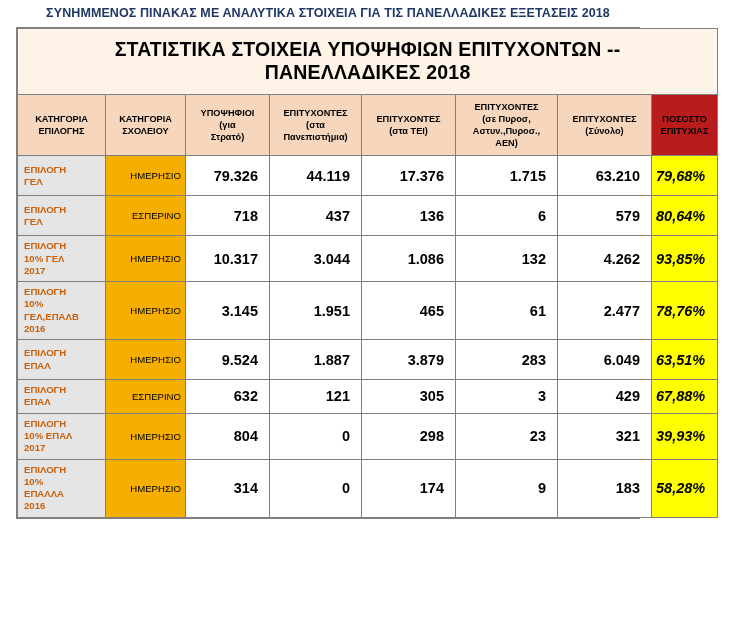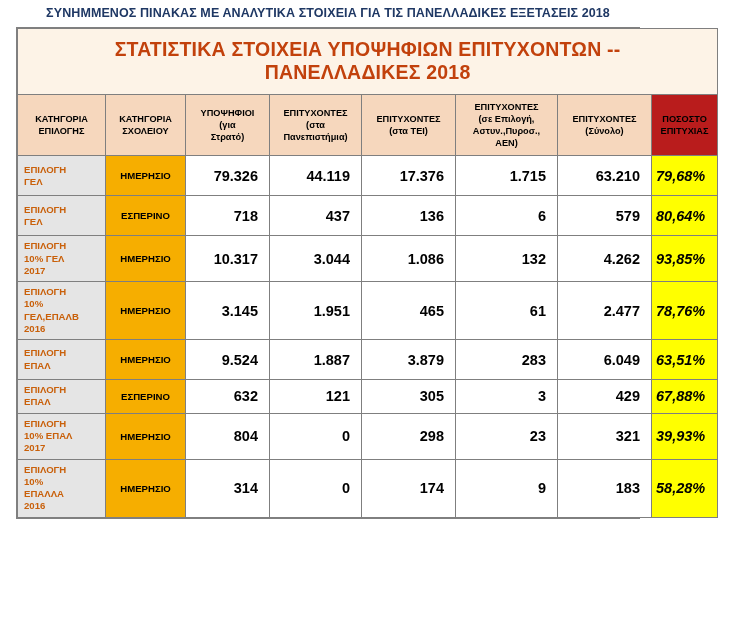--- a/index.html
+++ b/index.html
@@ -41,21 +41,21 @@
   }
   table.stats td, table.stats th {
     border: 1px solid #7f7f7f;
     box-sizing: border-box;
   }
   .title-cell {
     background: #fdf3e7;
     text-align: center;
     font-size: 19.5px;
     font-weight: bold;
-    color: #c2410c;
+    color: #000000;
     padding: 9px 20px 10px 20px;
     line-height: 1.18;
     letter-spacing: 0.2px;
   }
   .hdr td {
     background: #f6d7bd;
     text-align: center;
     vertical-align: middle;
     font-size: 9.2px;
     font-weight: bold;
@@ -73,22 +73,22 @@
     font-weight: bold;
     text-align: left;
     padding: 4px 6px;
     line-height: 1.28;
     vertical-align: middle;
   }
   .cat-school {
     background: #f6ae00;
     color: #000000;
     font-size: 9.6px;
-    font-weight: bold;
-    text-align: center;
+    font-weight: normal;
+    text-align: right;
     vertical-align: middle;
     padding: 4px 4px;
   }
   .num {
     background: #ffffff;
     text-align: right;
     font-size: 14.5px;
     font-weight: bold;
     color: #000000;
     padding: 4px 11px 4px 16px;
@@ -149,21 +149,21 @@
             <div>ΕΠΙΤΥΧΟΝΤΕΣ</div>
             <div>(στα</div>
             <div>Πανεπιστήμια)</div>
           </td>
           <td>
             <div>ΕΠΙΤΥΧΟΝΤΕΣ</div>
             <div>(στα ΤΕΙ)</div>
           </td>
           <td>
             <div>ΕΠΙΤΥΧΟΝΤΕΣ</div>
-            <div>(σε Επιλογή,</div>
+            <div>(σε Πυροσ,</div>
             <div>Αστυν.,Πυροσ.,</div>
             <div>ΑΕΝ)</div>
           </td>
           <td>
             <div>ΕΠΙΤΥΧΟΝΤΕΣ</div>
             <div>(Σύνολο)</div>
           </td>
           <td class="pct-hdr">
             <div>ΠΟΣΟΣΤΟ</div>
             <div>ΕΠΙΤΥΧΙΑΣ</div>

